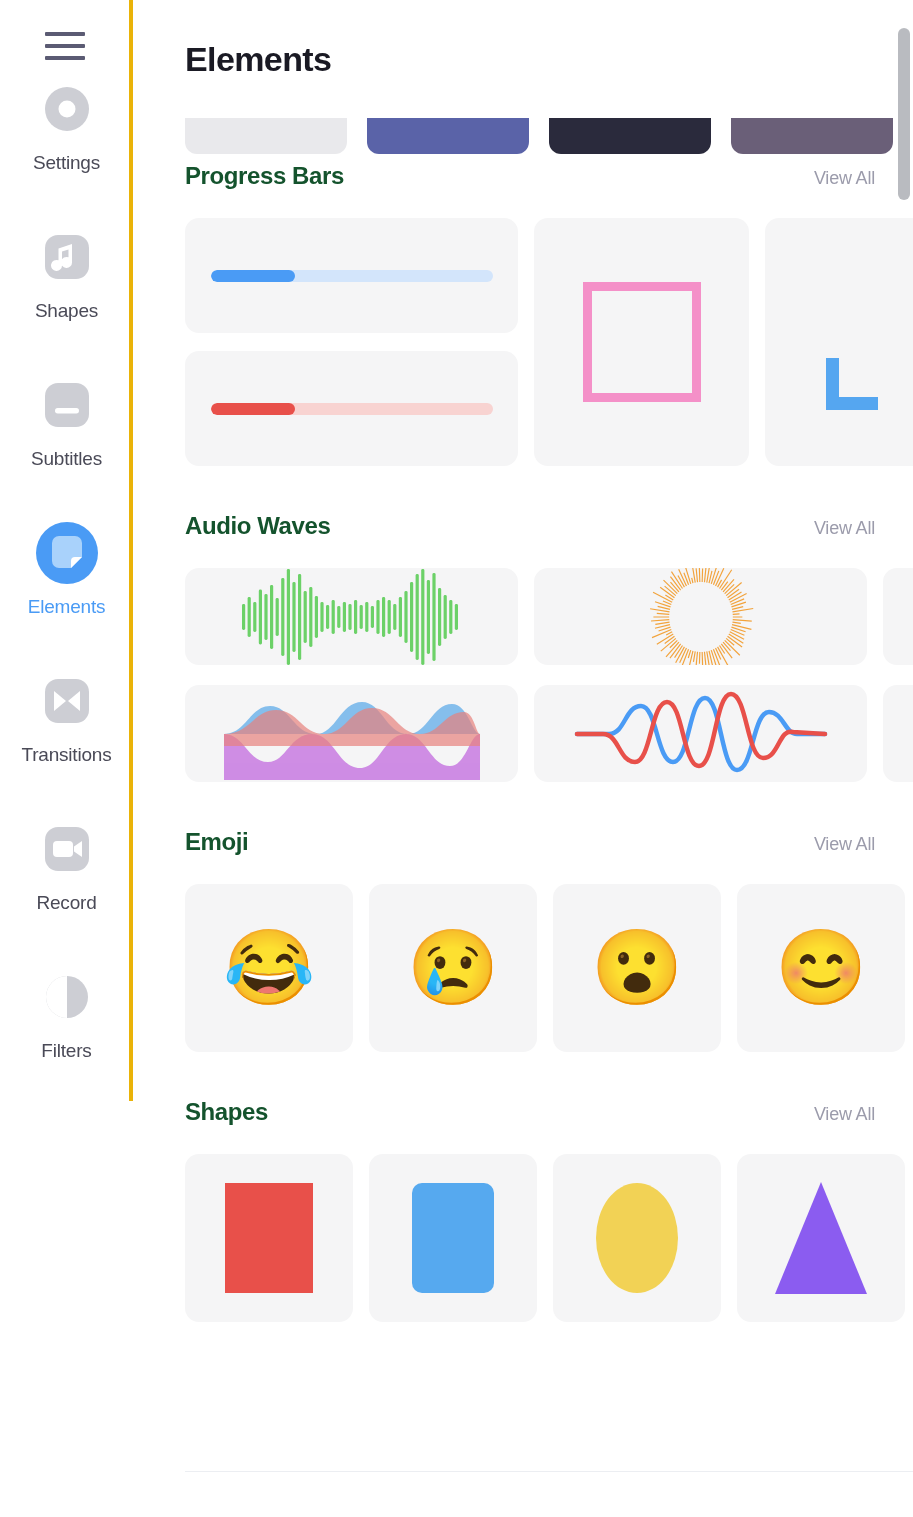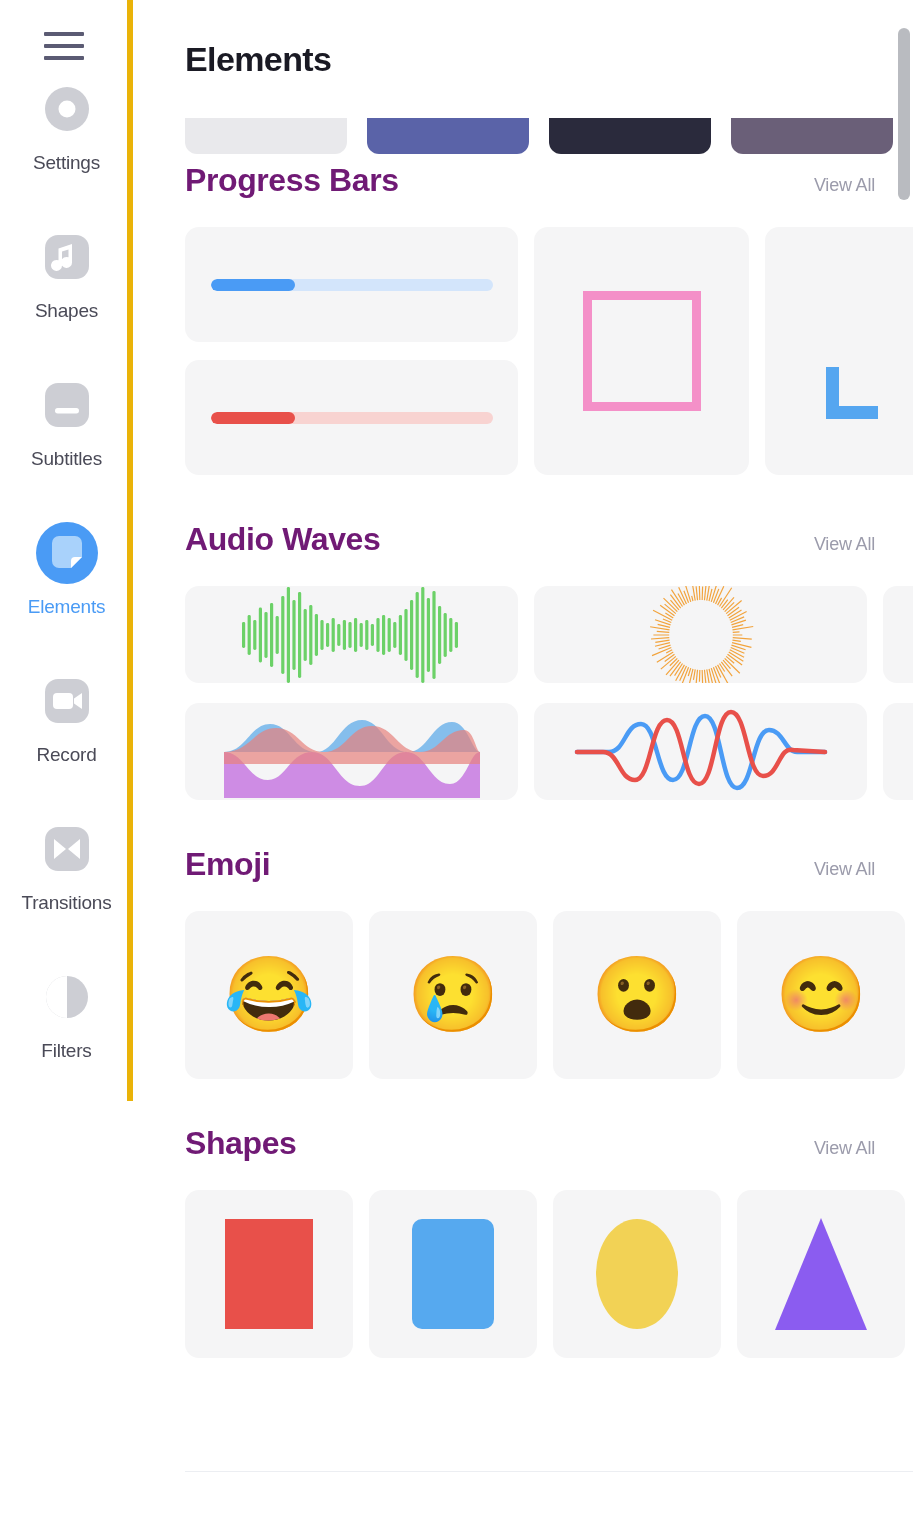--- a/index.html
+++ b/index.html
@@ -7,21 +7,21 @@
     width: 913px; height: 1517px;
     font-family: "Liberation Sans", sans-serif;
     background: #ffffff; overflow: hidden;
   }
   #app { position: relative; width: 913px; height: 1517px; display: flex; }
 
   
   #sidebar {
     width: 133px; height: 1101px;
     background: #ffffff;
-    border-right: 6px solid #eab308;
+    border-right: 4px solid #eab308;
     flex: 0 0 133px;
     position: relative;
     overflow: hidden;
   }
   #hamburger {
     width: 40px; height: 28px;
     margin: 32px auto 0 auto;
     display: flex; flex-direction: column; justify-content: space-between;
     cursor: pointer;
   }
@@ -92,22 +92,22 @@
     position: absolute; top: 162px; left: 0; right: 0; bottom: 0;
     padding-left: 52px; padding-right: 0;
   }
 
   .section { margin-bottom: 0; }
   .section-head {
     display: flex; align-items: baseline; justify-content: space-between;
     padding-right: 38px;
   }
   .section-title {
-    font-size: 32px; font-weight: bold;
-    color: #701a75; letter-spacing: -0.4px;
+    font-size: 24px; font-weight: bold;
+    color: #14532d; letter-spacing: -0.4px;
   }
   .view-all {
     font-size: 18px; color: #9b9bab;
     cursor: pointer; letter-spacing: -0.2px;
   }
 
   .card {
     background: #f5f5f6;
     border-radius: 14px;
     display: flex; align-items: center; justify-content: center;
@@ -233,35 +233,35 @@
                 <path d="M37 26 L26 37 L26 30 A4 4 0 0 1 30 26 Z" fill="#ffffff"></path>
               </svg>
             </div>
           </div>
           <div class="nav-label">Elements</div>
         </div>
         <div class="nav-item">
           <div class="nav-icon-wrap">
             <svg width="50" height="50" viewBox="0 0 50 50">
               <rect x="3" y="3" width="44" height="44" rx="13" fill="#cdced4"></rect>
+              <path d="M12 15 L24 25 L12 35 Z" fill="#ffffff"></path>
+              <path d="M38 15 L26 25 L38 35 Z" fill="#ffffff"></path>
+            </svg>
+          </div>
+          <div class="nav-label">Transitions</div>
+        </div>
+        <div class="nav-item">
+          <div class="nav-icon-wrap">
+            <svg width="50" height="50" viewBox="0 0 50 50">
+              <rect x="3" y="3" width="44" height="44" rx="13" fill="#cdced4"></rect>
               <rect x="11" y="17" width="20" height="16" rx="4" fill="#ffffff"></rect>
               <path d="M32 22.5 L40 17 L40 33 L32 27.5 Z" fill="#ffffff"></path>
             </svg>
           </div>
           <div class="nav-label">Record</div>
-        </div>
-        <div class="nav-item">
-          <div class="nav-icon-wrap">
-            <svg width="50" height="50" viewBox="0 0 50 50">
-              <rect x="3" y="3" width="44" height="44" rx="13" fill="#cdced4"></rect>
-              <path d="M12 15 L24 25 L12 35 Z" fill="#ffffff"></path>
-              <path d="M38 15 L26 25 L38 35 Z" fill="#ffffff"></path>
-            </svg>
-          </div>
-          <div class="nav-label">Transitions</div>
         </div>
         <div class="nav-item">
           <div class="nav-icon-wrap">
             <svg width="50" height="50" viewBox="0 0 50 50">
               <circle cx="25" cy="25" r="21" fill="#cdced4"></circle>
               <path d="M25 4 A21 21 0 0 0 25 46 Z" fill="#ffffff"></path>
             </svg>
           </div>
           <div class="nav-label">Filters</div>
         </div>

